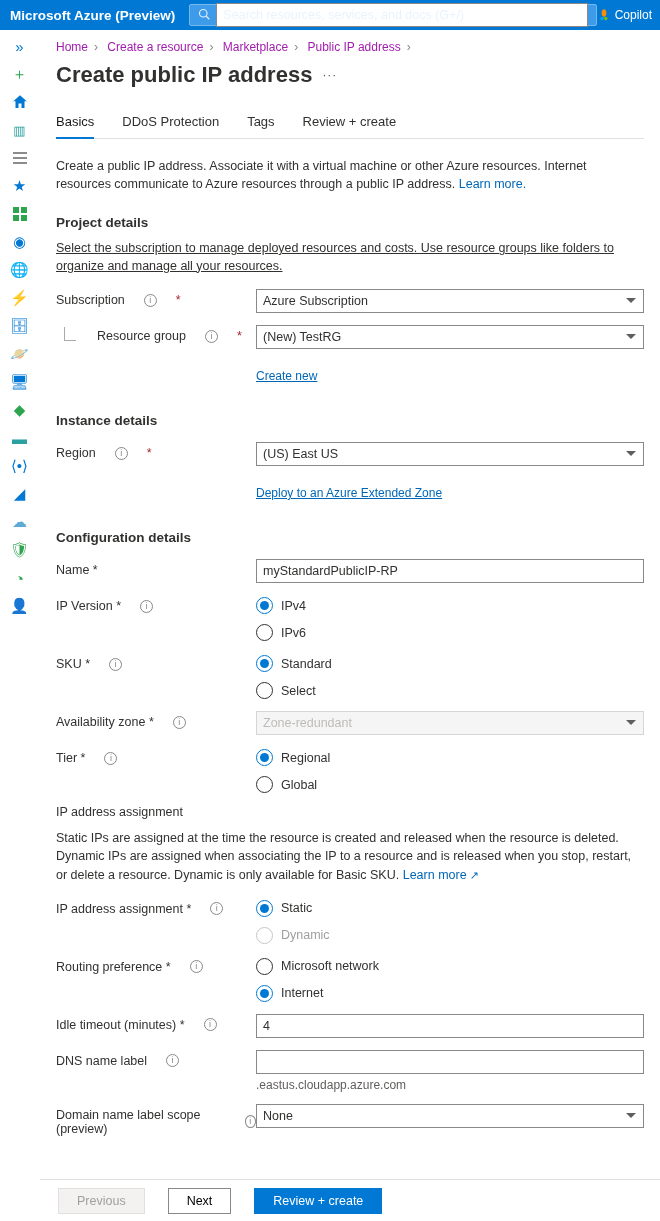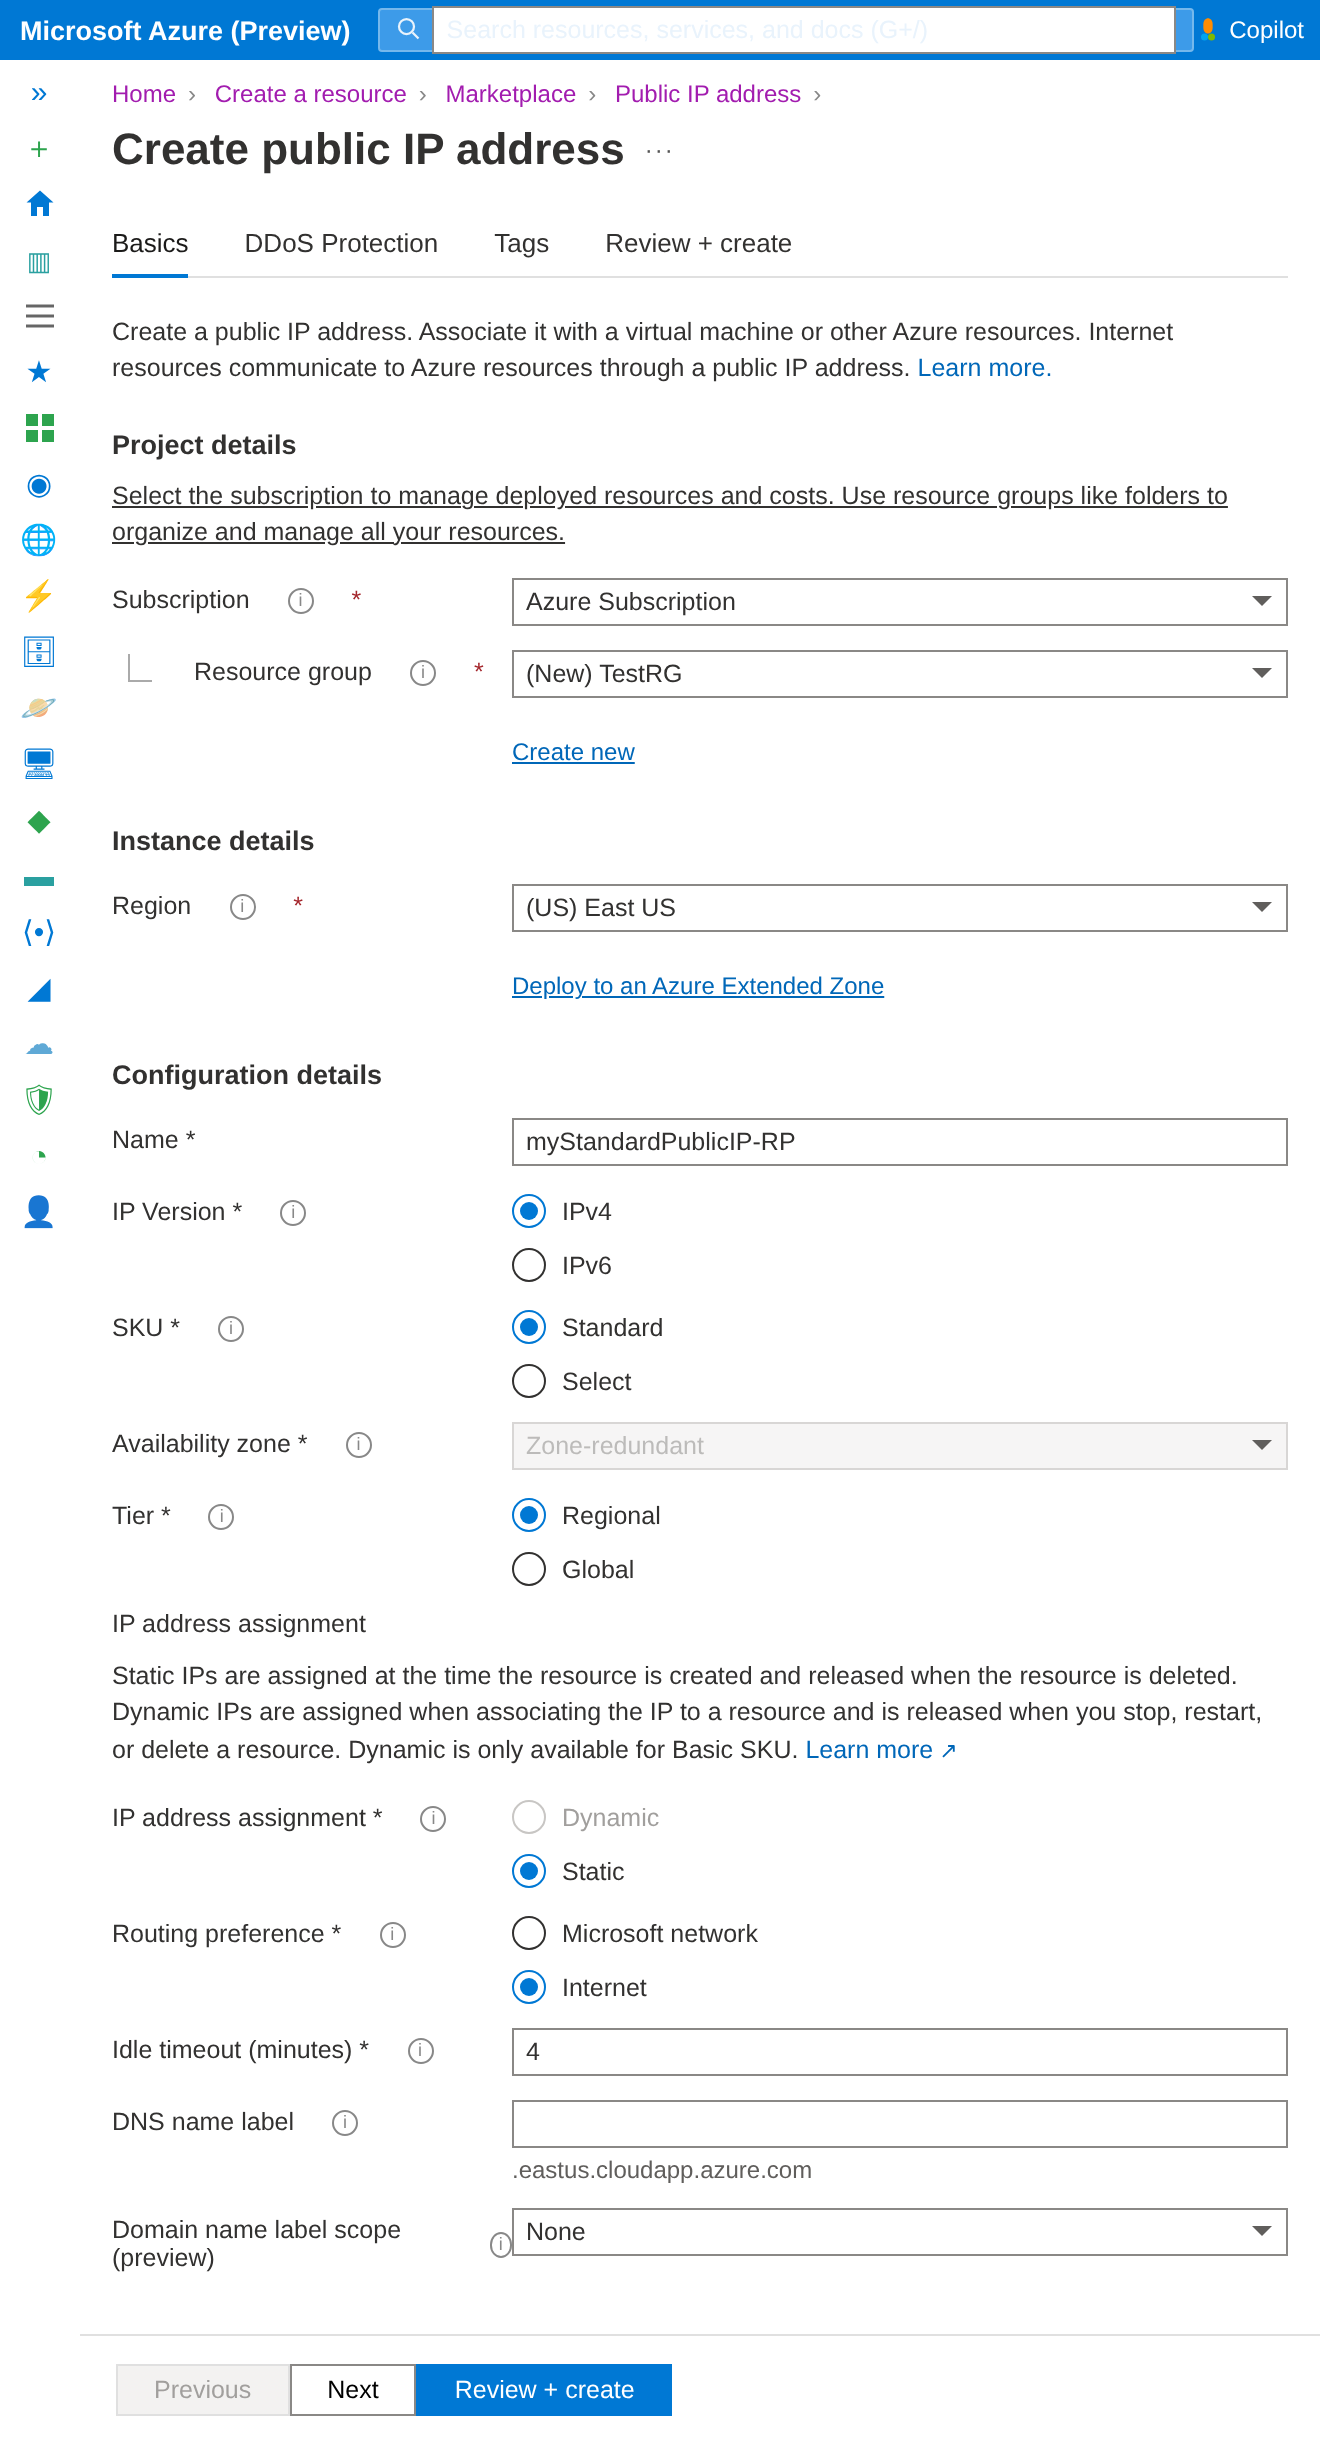--- a/index.html
+++ b/index.html
@@ -140,27 +140,27 @@
   .radio.disabled { color:#a19f9d;}
   .radio.disabled .r { border-color:#c8c6c4;}
   .subsec-title { font-size:12.5px; font-weight:400; margin-bottom:10px; color:#323130;}
   .helptext { font-size:12.5px; line-height:1.45; margin-bottom:14px;}
   .ext-link::after { content:" \2197"; font-size:11px;}
   .dns-suffix { font-size:12px; color:#605e5c; margin-top:4px;}
   
   .footer {
     position: absolute;
     bottom: 0; left: 40px; right:0;
-    height: 54px;
+    height: 42px;
     border-top: 1px solid #e0e0e0;
     background:#fff;
     display:flex;
     align-items:center;
     padding: 0 18px;
-    gap:0;
+    gap:23px;
   }
   .btn { height:26px; padding: 0 18px; font-size:12.5px; border:1px solid #8a8886; background:#fff; cursor:pointer;}
   .btn.disabled { color:#a19f9d; border-color:#e0e0e0; background:#f3f2f1; cursor:default;}
   .btn.primary { background:#0078d4; color:#fff; border-color:#0078d4;}
 </style>
 </head>
 <body>
 
 <div class="topbar">
   <span class="brand">Microsoft Azure (Preview)</span>
@@ -381,27 +381,27 @@
     <p class="helptext">
       <span>Static IPs are assigned at the time the resource is created and released when the resource is deleted. Dynamic IPs are assigned when associating the IP to a resource and is released when you stop, restart, or delete a resource. Dynamic is only available for Basic SKU. </span><a href="#" class="link ext-link">Learn more</a>
     </p>
 
     <div class="row">
       <div class="lbl">
         <span>IP address assignment *</span>
         <span class="info-icon">i</span>
       </div>
       <div class="ctrl radio-group">
+        <label class="radio checked">
+            <span class="r"></span>
+            <span>Static</span>
+          </label>
         <label class="radio disabled">
             <span class="r"></span>
             <span>Dynamic</span>
-          </label>
-        <label class="radio checked">
-            <span class="r"></span>
-            <span>Static</span>
           </label>
       </div>
     </div>
 
     <div class="row" style="margin-top:10px">
       <div class="lbl">
         <span>Routing preference *</span>
         <span class="info-icon">i</span>
       </div>
       <div class="ctrl radio-group">

